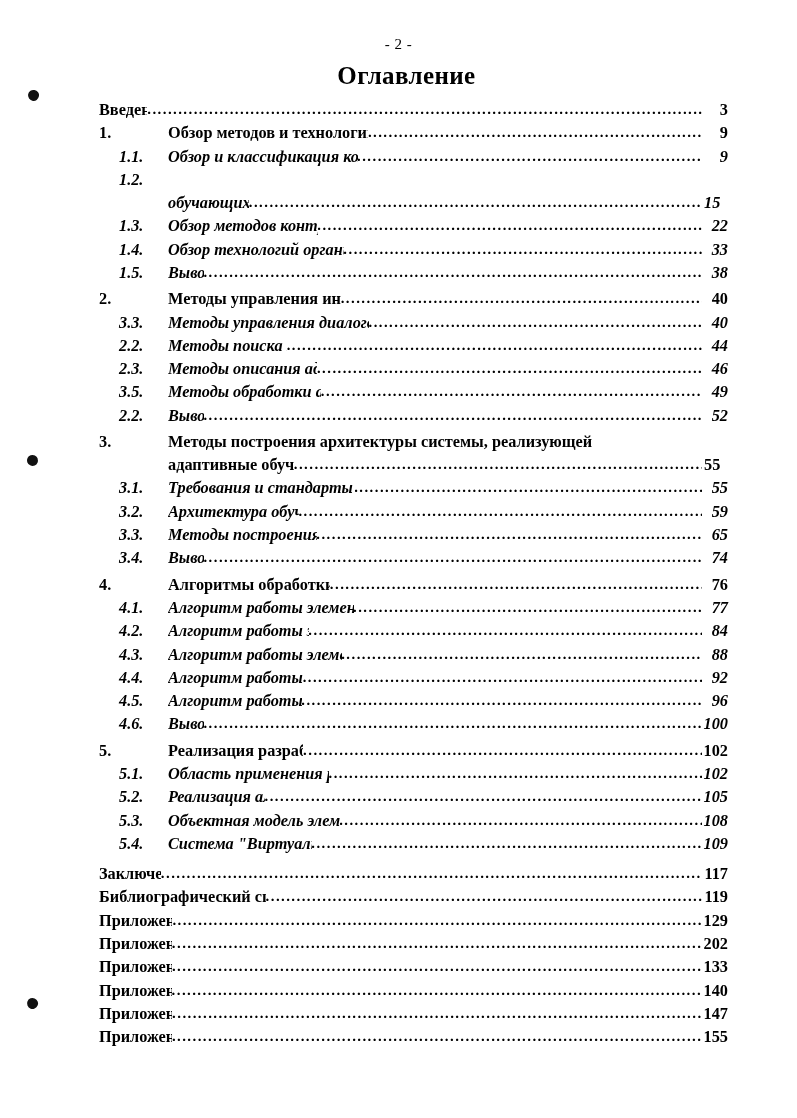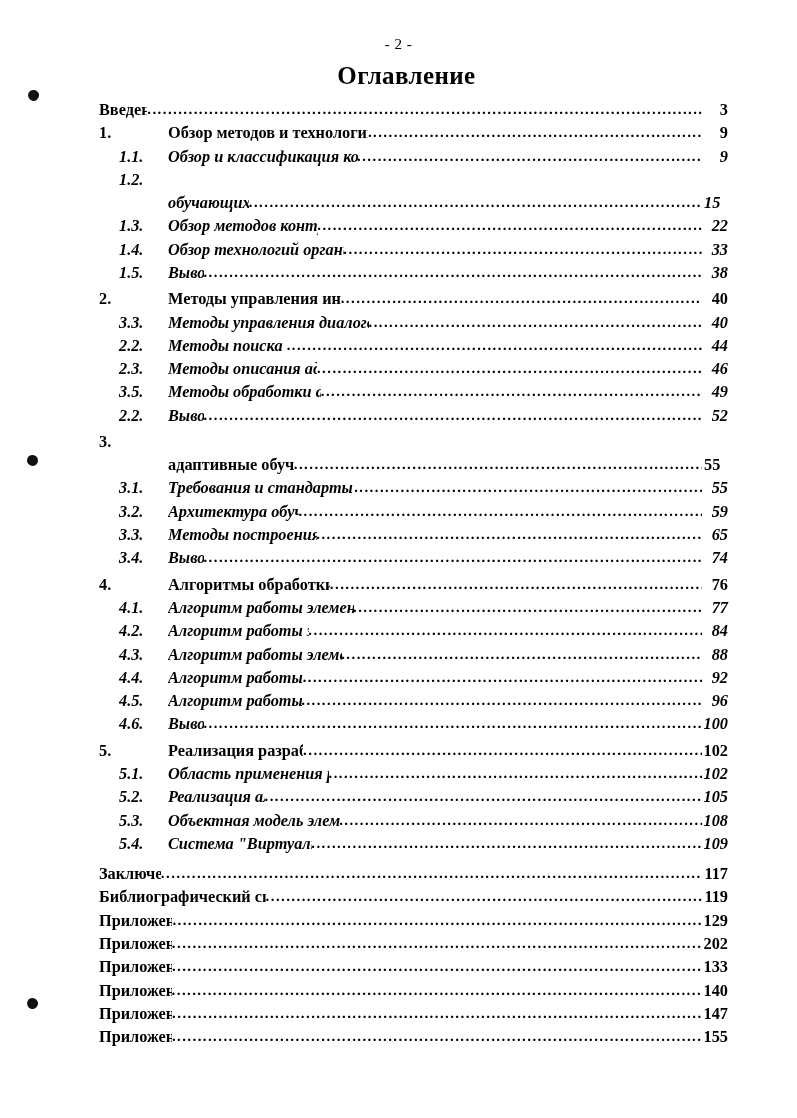--- a/index.html
+++ b/index.html
@@ -222,20 +222,21 @@
         <span class="pageno">49</span>
       </div>
       <div class="toc-entry lvl2">
         <span class="num">2.2.</span>
         <span class="title-cell">Выводы</span>
         <span class="leader">........................................................................................................................................................</span>
         <span class="pageno">52</span>
       </div>
       <div class="toc-entry lvl1 gap-small">
         <span class="num">3.</span>
+        <span class="title-cell">Методы построения архитектуры системы, реализующей</span>
       </div>
       <div class="wrap-line b">
         <span class="num"></span>
         <span class="title-cell">адаптивные обучающие диалоги</span>
         <span class="leader">........................................................................................................................................................</span>
         <span class="pageno">55</span>
       </div>
       <div class="toc-entry lvl2">
         <span class="num">3.1.</span>
         <span class="title-cell">Требования и стандарты построения обучающих систем</span>

